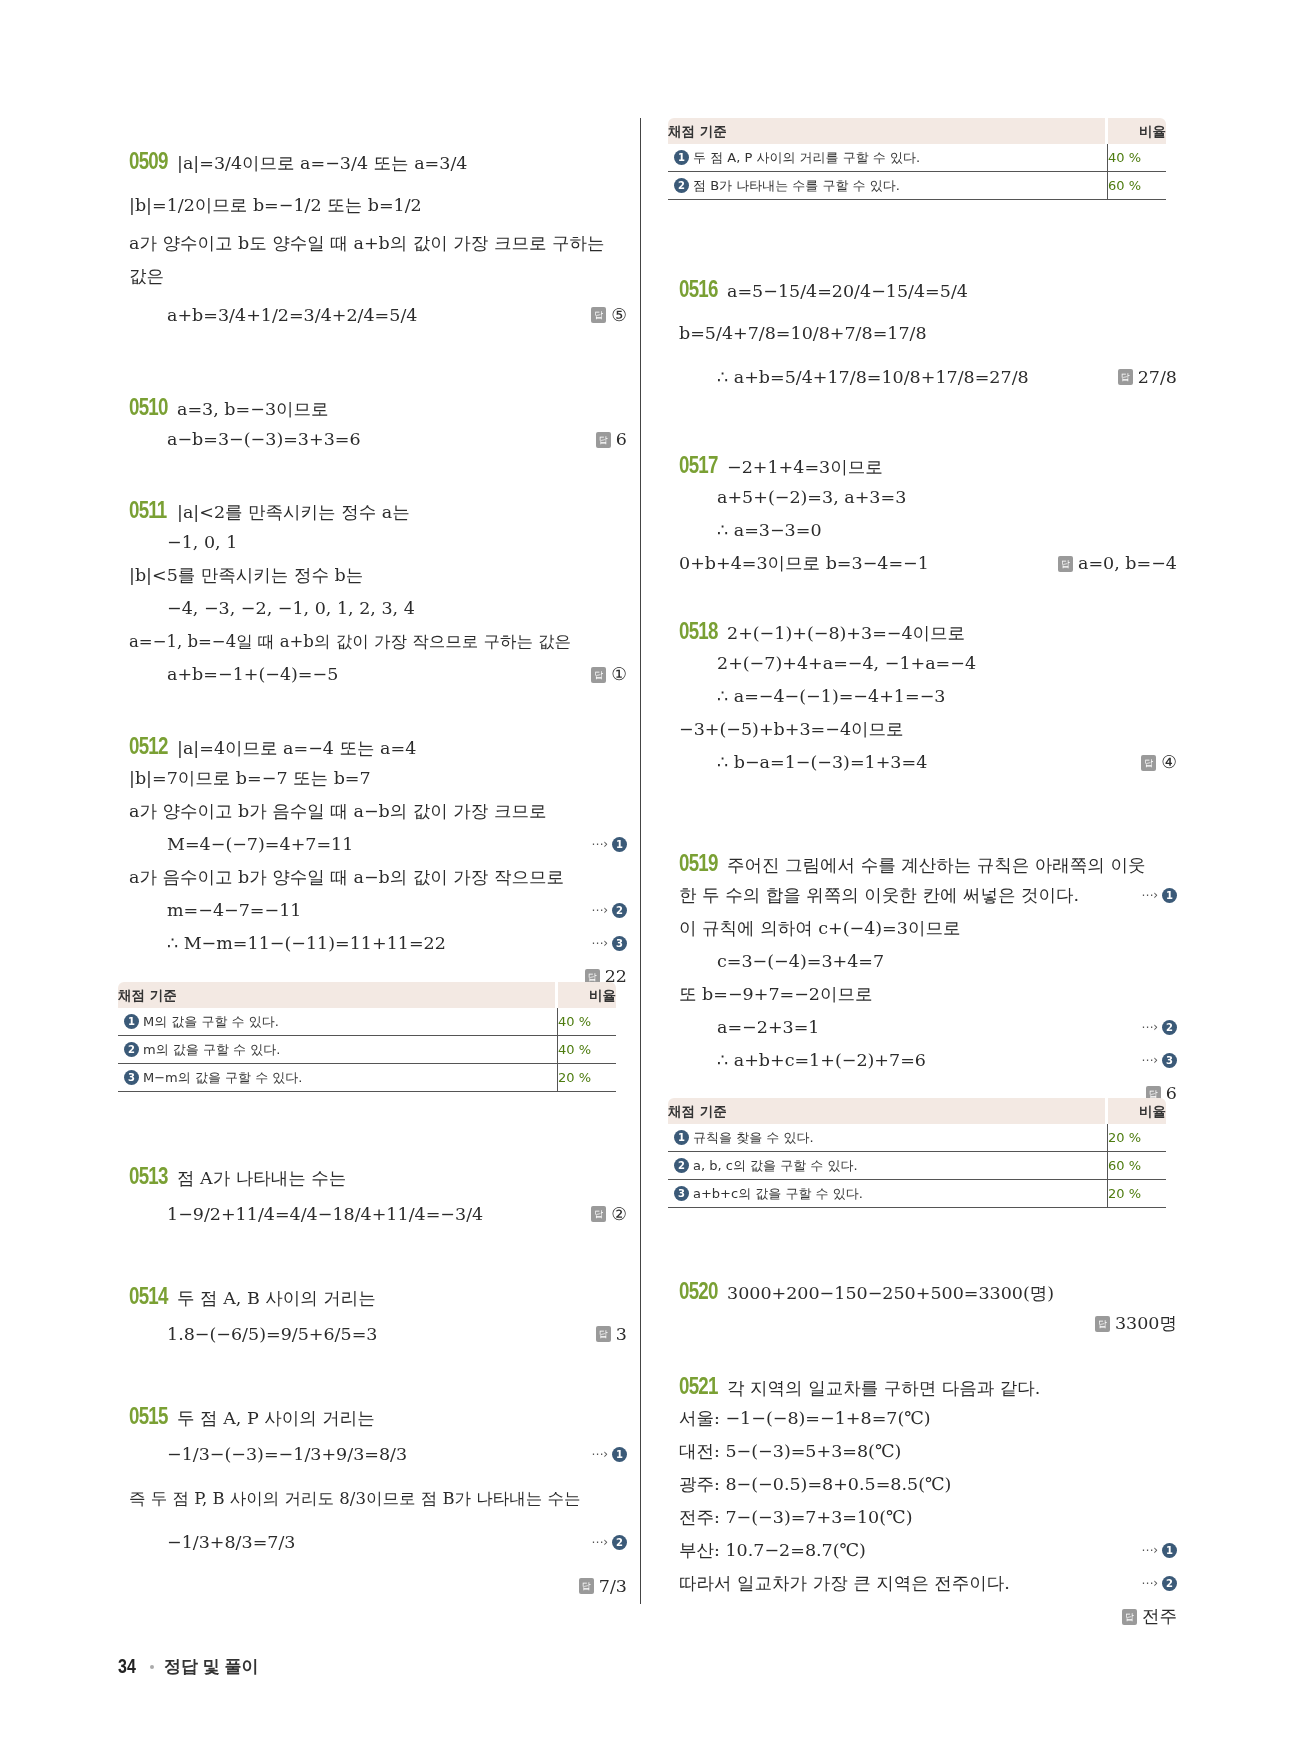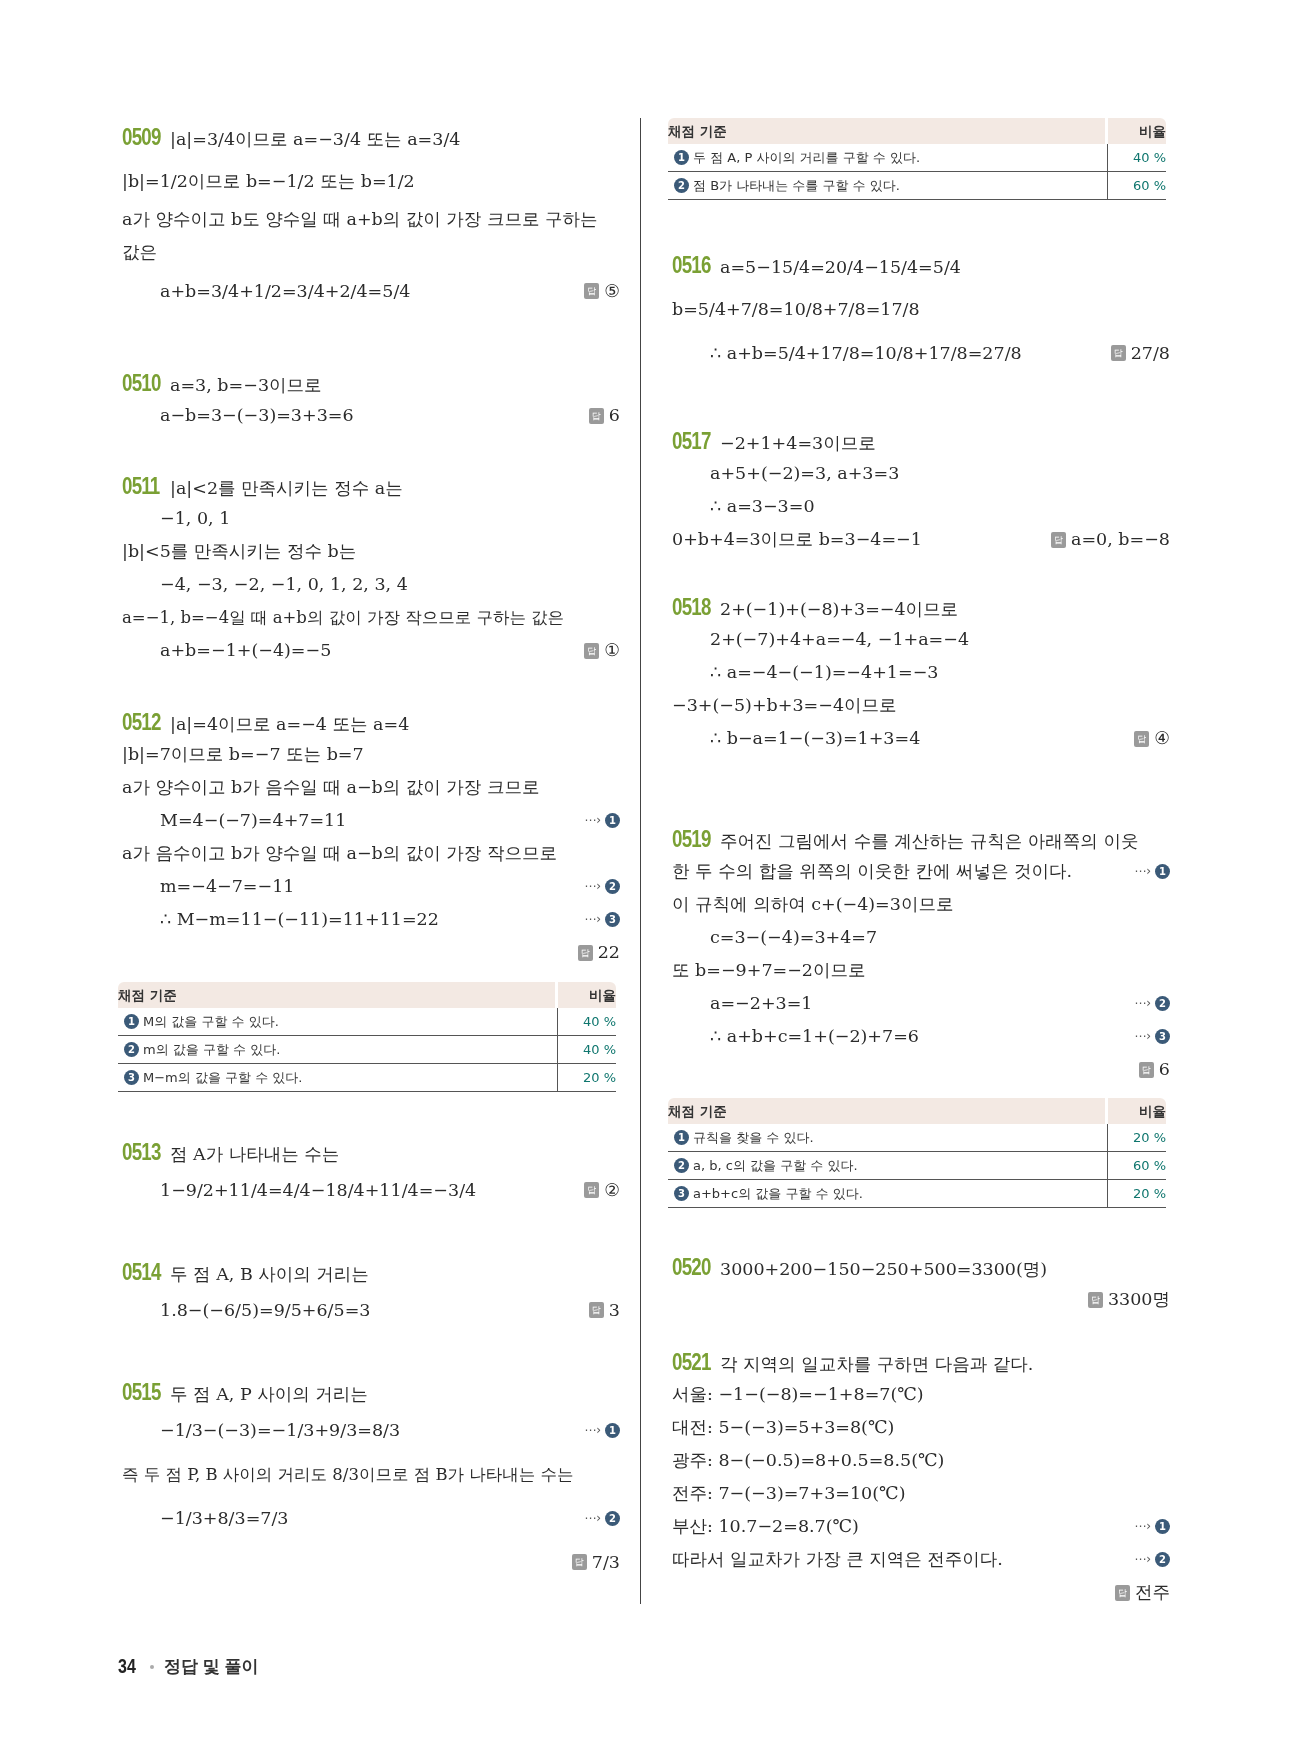--- a/index.html
+++ b/index.html
@@ -2,42 +2,42 @@
 <html><head>
 <meta charset="utf-8">
 <style>
   html, body { margin:0; padding:0; background:#ffffff; }
   body { width:1298px; height:1753px; position:relative; overflow:hidden;
          font-family:"DejaVu Serif", "Liberation Serif", serif; color:#2b2b2b; }
   .col { position:absolute; top:0; width:498px; }
   .col-left { left:118px; }
   .col-right { left:668px; }
   .divider { position:absolute; left:640px; top:118px; width:1px; height:1486px; background:#444; }
-  .blk { position:absolute; left:4px; width:498px; }
+  .blk { position:absolute; left:11px; width:498px;margin-top:24px; }
   .line { position:relative; height:33px; line-height:33px; font-size:17.5px; white-space:nowrap; }
   .line.tall { height:44px; line-height:44px; }
   .ind { padding-left:38px; }
   .num { font-family:"Liberation Sans", sans-serif; font-weight:bold; color:#7aa034;
          font-size:24px; letter-spacing:-1px; transform:scaleX(0.78); transform-origin:left center;
          display:inline-block; width:52px; margin-right:-4px; }
   .math { font-style:normal; }
   .ans { position:absolute; right:0; top:0; display:flex; align-items:center; gap:5px; }
   .ans-icon { width:15px; height:16px; background:#9a9a9a; border-radius:2px; color:#fff;
               font-size:9px; line-height:16px; text-align:center; font-family:"DejaVu Sans", sans-serif; }
   .marker { position:absolute; right:0; top:0; display:flex; align-items:center; gap:4px;
             font-family:"DejaVu Sans", sans-serif; font-size:12px; color:#555; }
   .circ { width:15px; height:15px; border-radius:50%; background:#3b5a78; color:#fff;
           font-size:10px; line-height:15px; text-align:center; font-weight:bold; }
   .table { position:absolute; left:0; width:498px; font-family:"DejaVu Sans", sans-serif; font-size:13px; color:#333; }
   .thead { display:flex; height:26px; line-height:26px; background:#f3e9e3; border-radius:6px 6px 0 0; font-weight:bold; font-size:13.5px; }
   .thead .c1 { flex:1; text-align:left; }
   .thead .c2 { width:58px; text-align:right; border-left:3px solid #fff; }
   .trow { display:flex; height:27px; line-height:27px; border-bottom:1px solid #555; }
   .trow .c1 { flex:1; padding-left:6px; display:flex; align-items:center; gap:4px; }
-  .trow .c2 { width:58px; text-align:right; border-left:1px solid #555; color:#0f766e; }
+  .trow .c2 { width:58px; text-align:left; border-left:1px solid #555; color:#4d7c0f; }
   .trow .circ { background:#3b5a78; }
   .footer { position:absolute; left:118px; top:1655px; display:flex; align-items:center; gap:10px;
             font-family:"Liberation Sans", sans-serif; }
   .pg { font-weight:bold; font-size:20px; transform:scaleX(0.8); transform-origin:left; color:#222; width:22px; }
   .dot { width:4px; height:4px; border-radius:50%; background:#aaa; }
   .ft-label { font-size:17px; font-weight:bold; color:#333; }
 </style>
 </head>
 <body>
 
@@ -193,21 +193,21 @@
         </span></div>
   </div>
 
   <div class="blk" style="top:424px">
     <div class="line"><span class="num">0517</span><span>−2+1+4=3이므로</span></div>
     <div class="line ind"><span>a+5+(−2)=3,      a+3=3</span></div>
     <div class="line ind"><span>∴ a=3−3=0</span></div>
     <div class="line"><span>0+b+4=3이므로      b=3−4=−1</span>
       <span class="ans">
           <span class="ans-icon">답</span>
-          <span>a=0, b=−8</span>
+          <span>a=0, b=−4</span>
         </span></div>
   </div>
 
   <div class="blk" style="top:590px">
     <div class="line"><span class="num">0518</span><span>2+(−1)+(−8)+3=−4이므로</span></div>
     <div class="line ind"><span>2+(−7)+4+a=−4,      −1+a=−4</span></div>
     <div class="line ind"><span>∴ a=−4−(−1)=−4+1=−3</span></div>
     <div class="line"><span>−3+(−5)+b+3=−4이므로</span></div>
     <div class="line ind"><span>∴ b−a=1−(−3)=1+3=4</span>
       <span class="ans">

